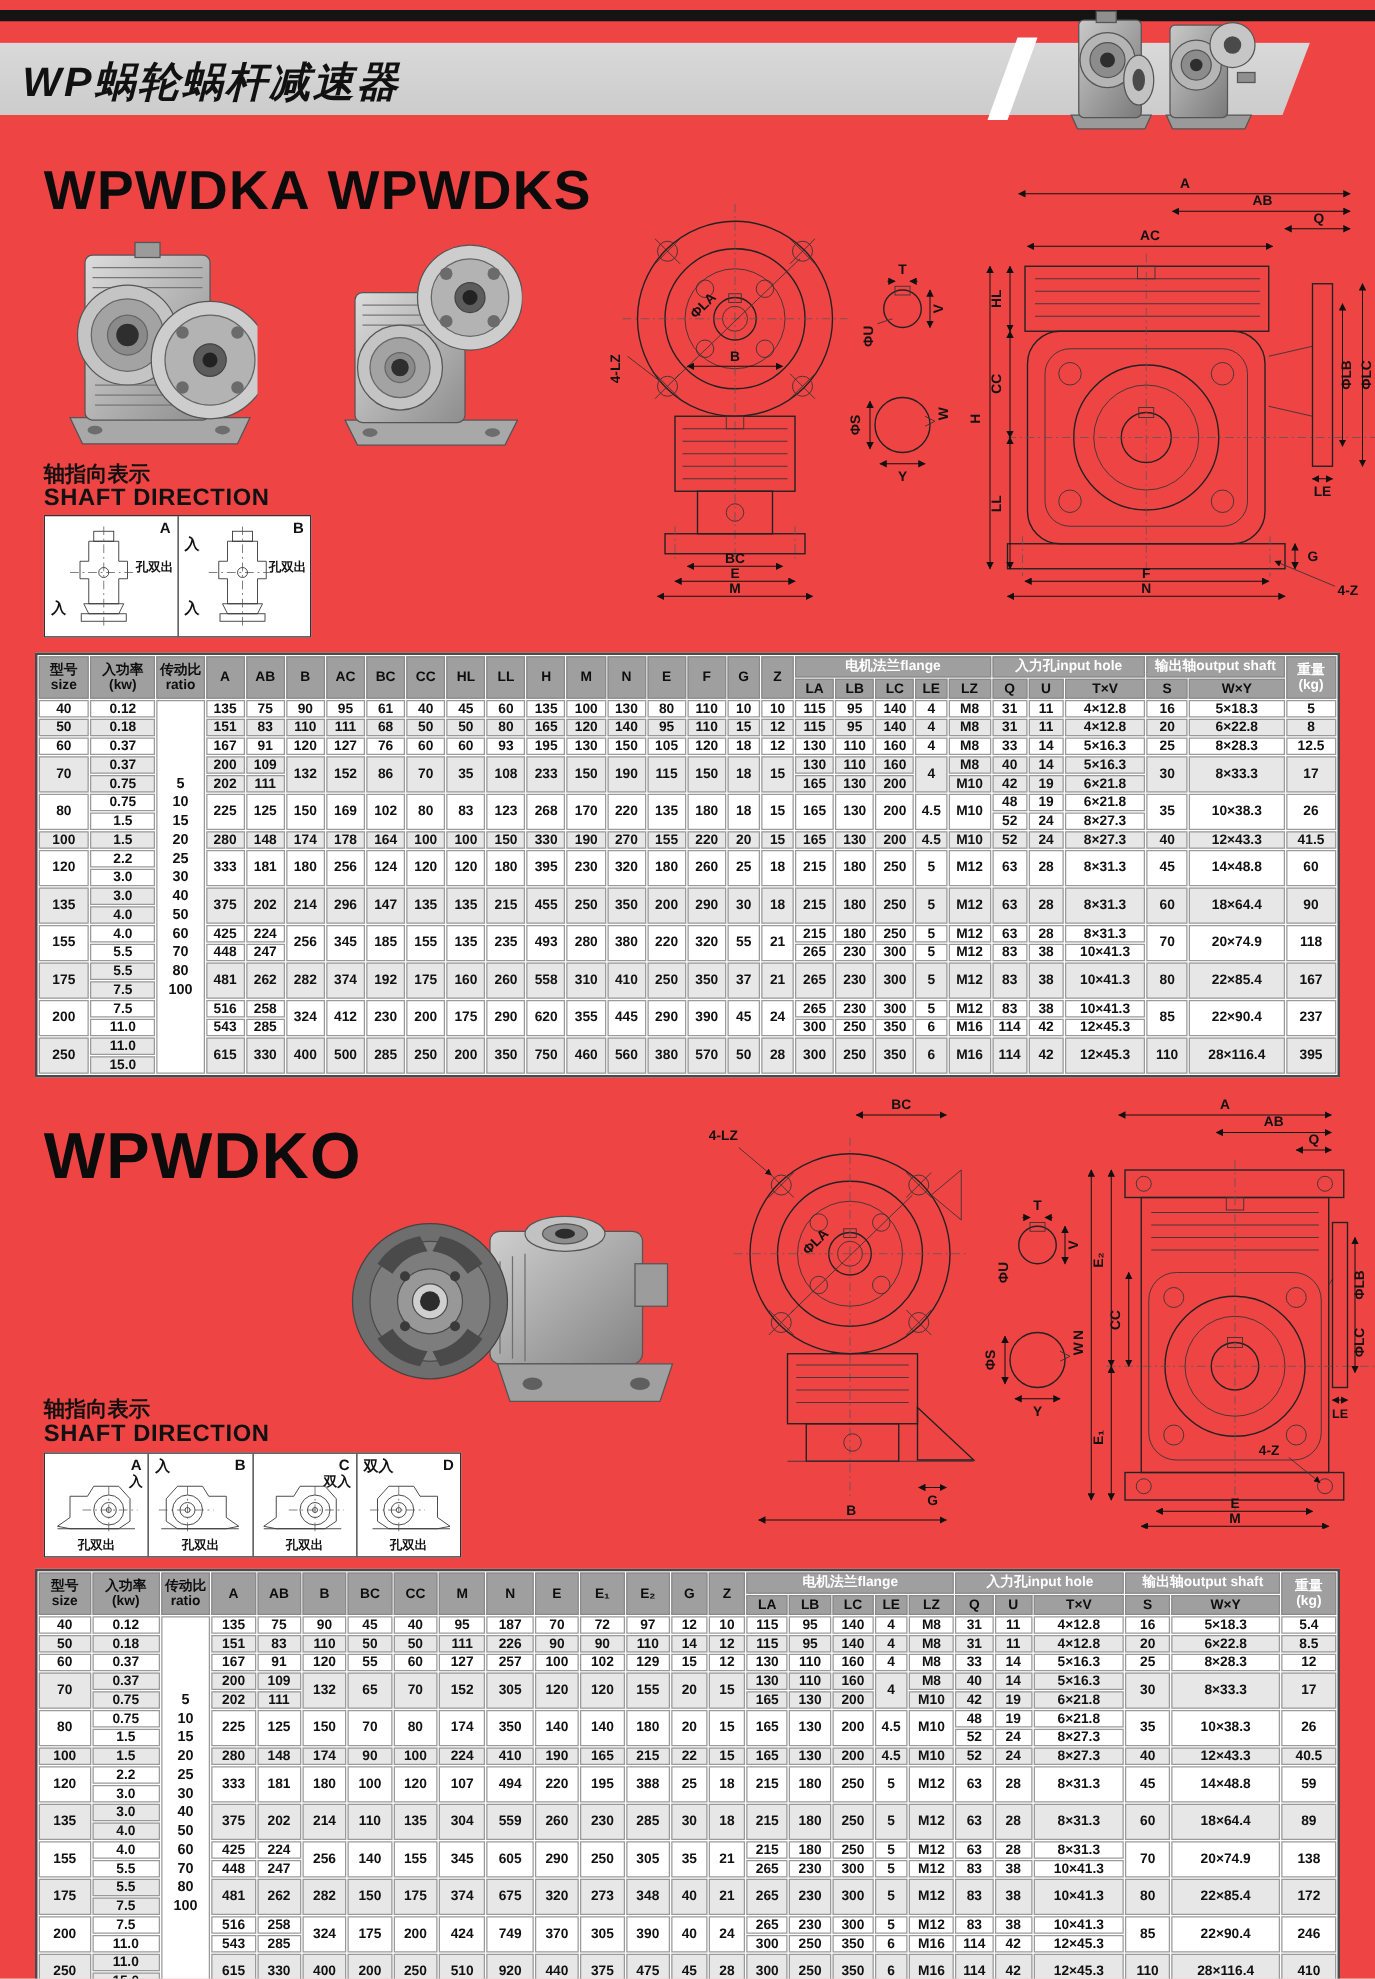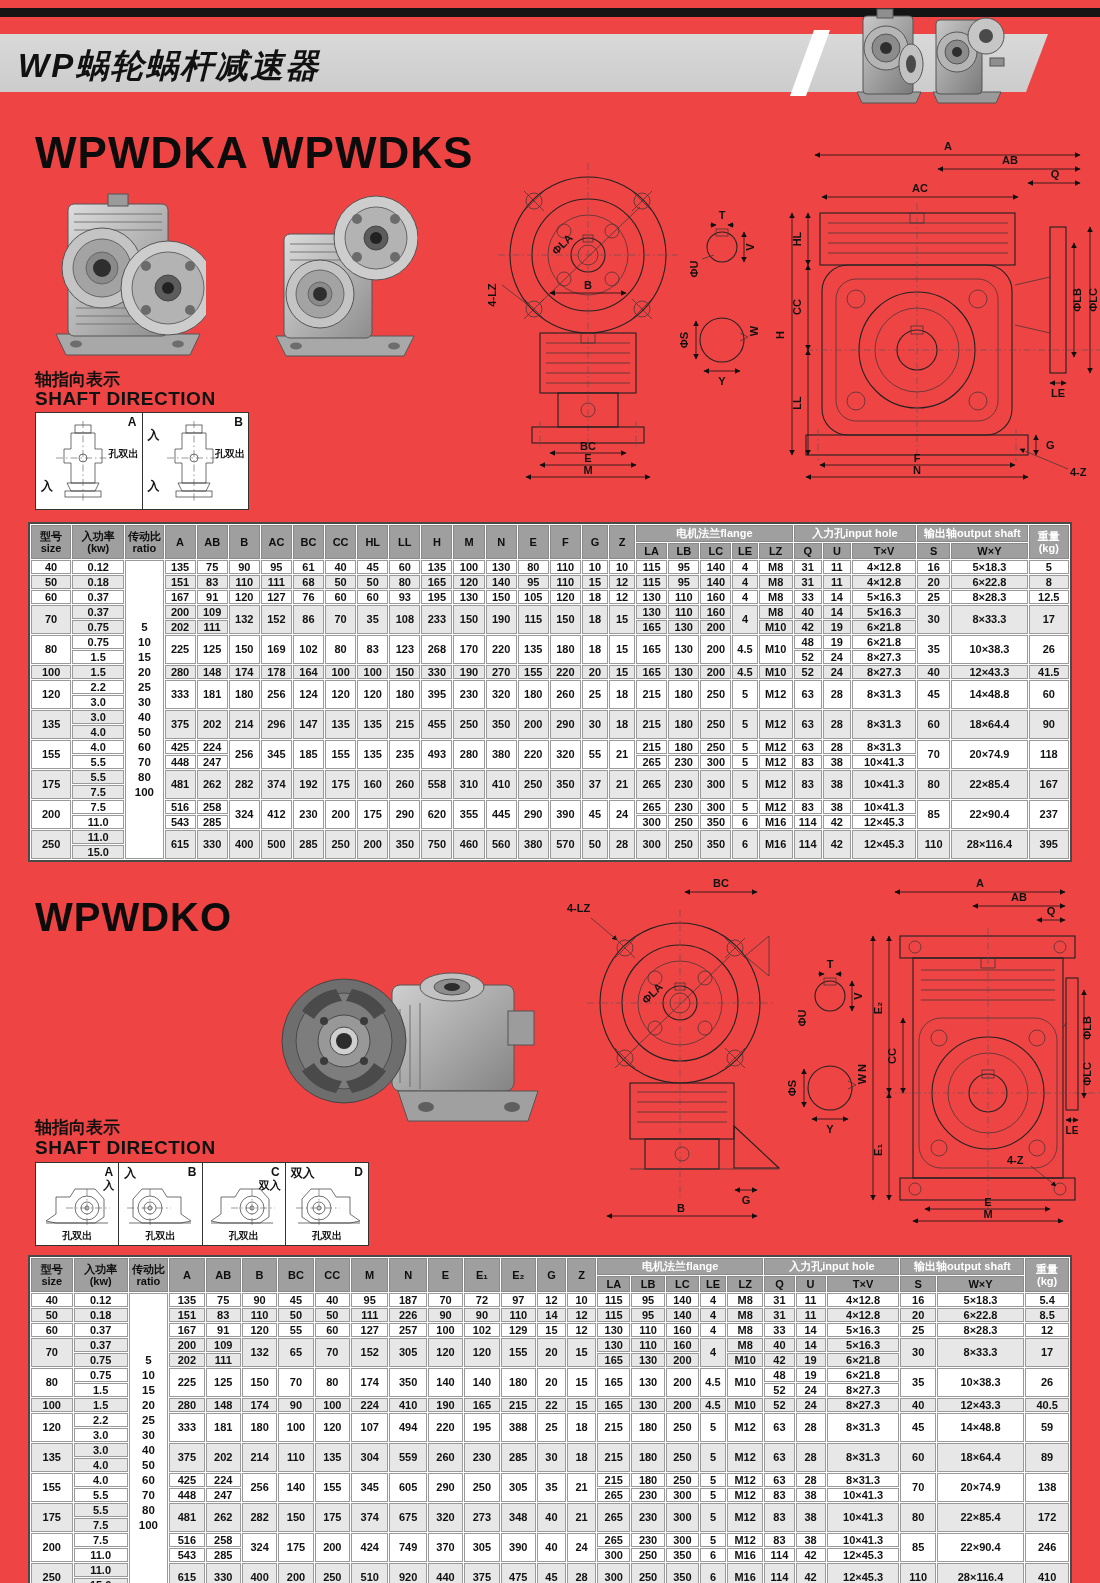--- a/index.html
+++ b/index.html
@@ -812,21 +812,21 @@
             <td rowspan="2">28×116.4</td>
             <td rowspan="2">395</td>
           </tr>
           <tr class="shade">
             <td>15.0</td>
           </tr>
         </tbody>
       </table>
     </div>
 
-  <div class="h1" style="left:35px;top:895px;font-size:40px">WPWDKO</div>
+  <div class="h1" style="left:35px;top:895px;font-size:52px">WPWDKO</div>
 
   <svg style="position:absolute;left:280px;top:963px" width="268" height="168" viewBox="0 0 268 168">
     <defs>
       <linearGradient id="gO" x1="0" y1="0" x2="1" y2="1">
         <stop offset="0" stop-color="#cfcfcf"></stop>
           <stop offset="1" stop-color="#848484"></stop>
       </linearGradient>
     </defs>
     <rect x="112" y="22" width="122" height="106" rx="8" fill="url(#gO)" stroke="#555"></rect>
     <ellipse cx="172" cy="24" rx="32" ry="14" fill="#c2c2c2" stroke="#555"></ellipse>

